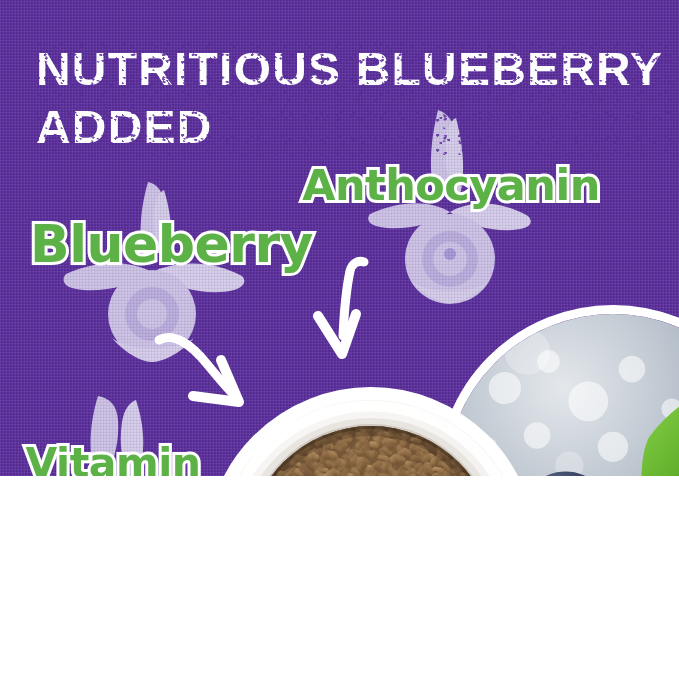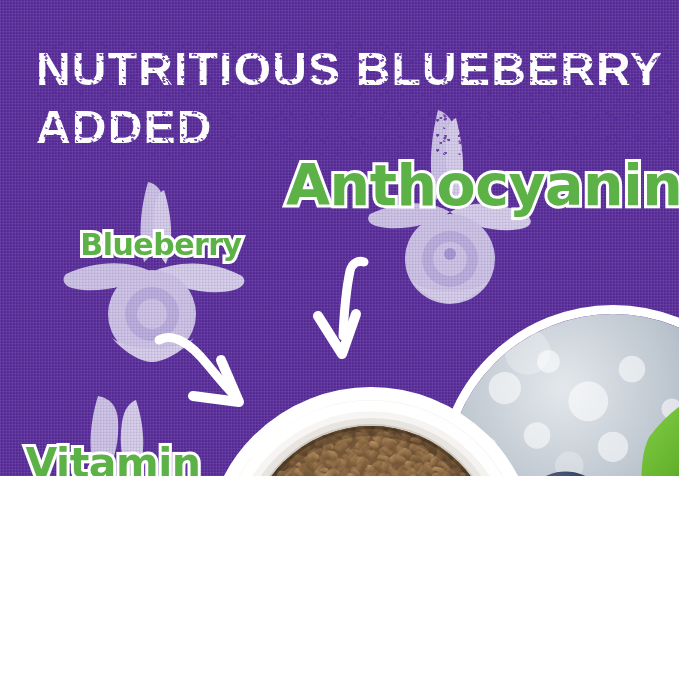--- a/index.html
+++ b/index.html
@@ -71,27 +71,27 @@
     letter-spacing:-0.5px;
     -webkit-text-stroke:6px #ffffff;
     paint-order:stroke fill;
     text-shadow:0 0 0 #fff;
   }
   .tag i{font-style:normal;display:block;}
 
   #tag-anthocyanin{
     left:286px;top:162px;
     width:330px;
-    font-size:57px;line-height:47px;
+    font-size:43px;line-height:47px;
     text-align:center;
   }
   #tag-blueberry{
     left:30px;top:222px;
     width:262px;
-    font-size:30px;line-height:45px;
+    font-size:52px;line-height:45px;
     text-align:center;
   }
   #tag-vitaminc{
     left:8px;top:441px;
     width:210px;
     font-size:41px;line-height:45px;
     text-align:center;
   }
 
   

